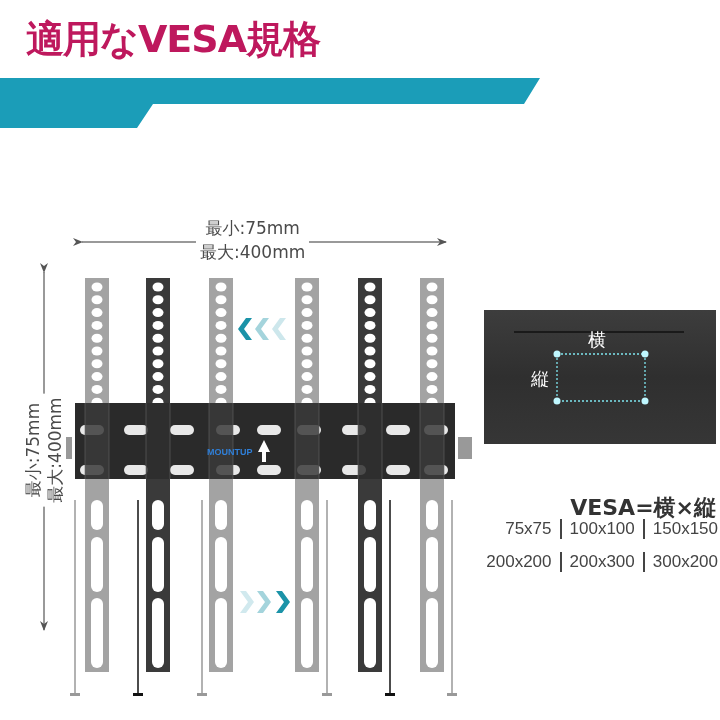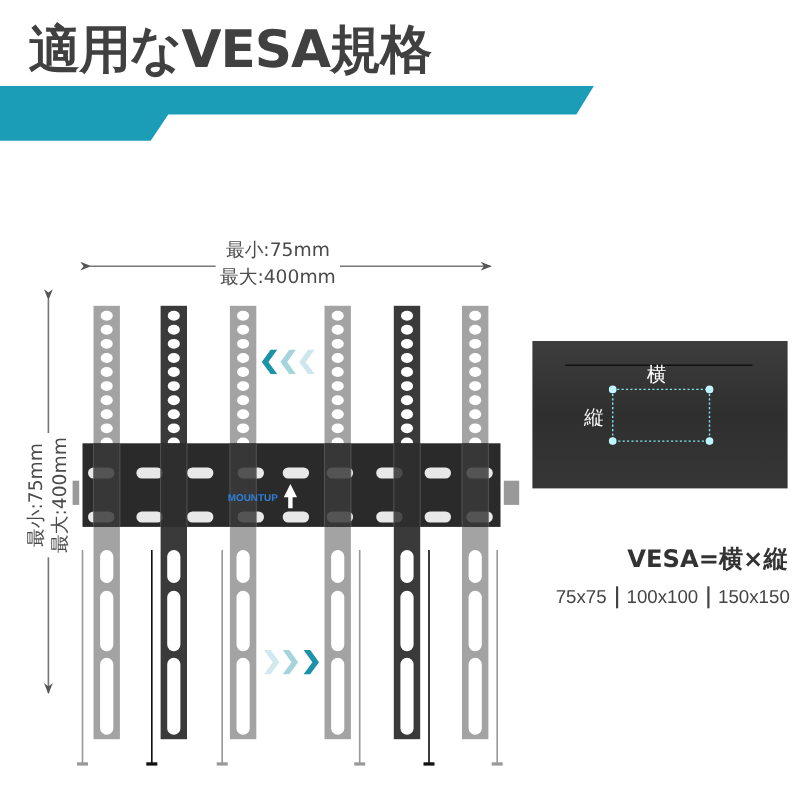--- a/index.html
+++ b/index.html
@@ -1,32 +1,32 @@
 <!DOCTYPE html>
 <html><head>
   <meta charset="utf-8">
   <style>
     html, body { margin: 0; padding: 0; background: #ffffff; }
     body { width: 720px; height: 720px; position: relative; overflow: hidden;
            font-family: "DejaVu Sans", sans-serif; }
-    .title { position: absolute; left: 26px; top: 14px; font-size: 47px; font-weight: bold;
-             color: #404040; letter-spacing: -1px; white-space: nowrap; }
+    .title { position: absolute; left: 26px; top: 14px; font-size: 38px; font-weight: bold;
+             color: #be185d; letter-spacing: -1px; white-space: nowrap; }
     svg.banner { position: absolute; left: 0; top: 78px; }
     .dim-text { position: absolute; font-size: 17px; color: #4a4a4a; text-align: center;
                 line-height: 24px; background: #fff; padding: 0 4px; white-space: nowrap; }
     .dim-text-v { position: absolute; left: 44px; top: 450px; transform: translate(-50%,-50%) rotate(-90deg);
                   font-size: 17px; color: #4a4a4a; text-align: center; line-height: 22px;
                   background: #fff; padding: 0 4px; white-space: nowrap; }
     svg.diagram { position: absolute; left: 0; top: 0; }
     .vesa-box { position: absolute; left: 484px; top: 310px; width: 232px; height: 134px;
                 background: linear-gradient(180deg,#3d3d3d 0%, #2f2f2f 50%, #363636 100%); }
     .vesa-box .label { position: absolute; color: #fff; font-size: 18px; }
     .formula { position: absolute; right: 4px; top: 467px; font-size: 22px; font-weight: bold; color: #333;
                white-space: nowrap; margin-top: 26px; }
-    .vtable { position: absolute; right: 2px; top: 526px; }
+    .vtable { position: absolute; right: 2px; top: 512px; }
     .vrow { display: flex; justify-content: flex-end; height: 33px; align-items: center;
             font-size: 17px; color: #444; font-family: "Liberation Sans Narrow","Liberation Sans", sans-serif; }
     .vcell { padding: 0 8px; white-space: nowrap; }
     .vsep { width: 2px; height: 20px; background: #444; }
     .vcell:last-child { padding-right: 0; }
   </style>
 </head>
 <body>
 
 <div class="title">適用なVESA規格</div>
@@ -267,13 +267,20 @@
 <div class="formula">VESA=横×縦</div>
 
 <div class="vtable" id="vtable">
     <div class="vrow">
       <span class="vcell">75x75</span>
       <span class="vsep"></span>
       <span class="vcell">100x100</span>
       <span class="vsep"></span>
       <span class="vcell">150x150</span>
     </div>
+    <div class="vrow">
+      <span class="vcell">200x200</span>
+      <span class="vsep"></span>
+      <span class="vcell">200x300</span>
+      <span class="vsep"></span>
+      <span class="vcell">300x200</span>
+    </div>
   </div>
 
 </body></html>

